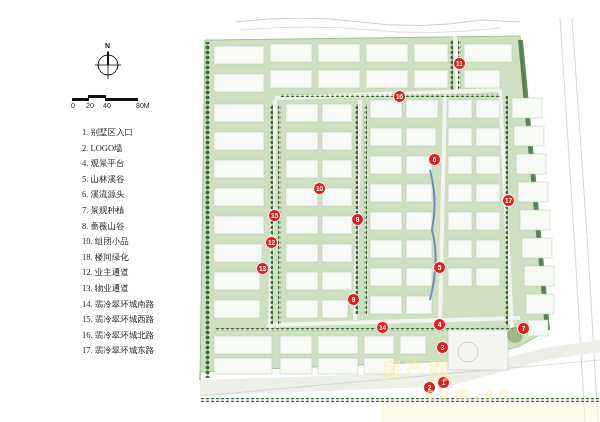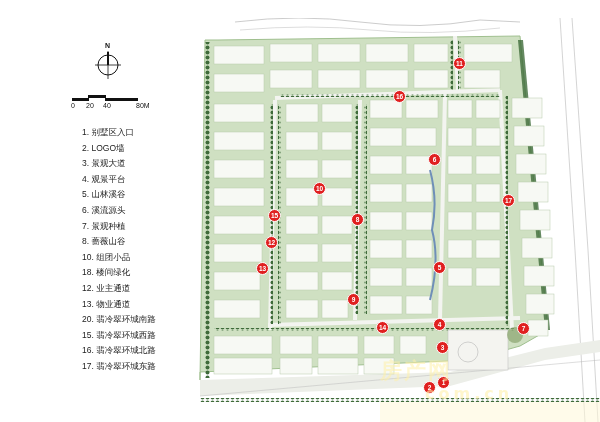--- a/index.html
+++ b/index.html
@@ -3,21 +3,21 @@
   <meta charset="utf-8">
   <style>
     html, body { margin: 0; padding: 0; background: #ffffff; }
     body { width: 600px; height: 422px; position: relative; overflow: hidden; font-family: "DejaVu Sans", sans-serif; }
     .compass { position: absolute; left: 92px; top: 42px; width: 34px; height: 46px; }
     .compass .n { position: absolute; left: 13px; top: 0; font-size: 7px; font-weight: bold; color: #111; font-family: "Liberation Sans", sans-serif; }
     .scale { position: absolute; left: 70px; top: 94px; width: 80px; height: 20px; }
     .scale .labels { position: absolute; top: 8px; left: 0; width: 90px; font-size: 7px; font-family: "Liberation Sans", sans-serif; color: #111; }
     .scale .labels span { position: absolute; }
     .legend { position: absolute; left: 82px; top: 125px; }
-    .legend-item { font-size: 8.5px; line-height: 15.6px; color: #222; white-space: nowrap; font-family: Liberation Sans, sans-serif; }
+    .legend-item { font-size: 8.5px; line-height: 15.6px; color: #222; white-space: nowrap; font-family: Liberation Serif, serif; }
     .map { position: absolute; left: 188px; top: 18px; width: 412px; height: 404px; }
     .marker { position: absolute; width: 11px; height: 11px; border-radius: 50%; background: #e02020; color: #fff; font-size: 6.5px; font-weight: bold; text-align: center; line-height: 11px; font-family: "Liberation Sans", sans-serif; border: 1px solid #fff; box-sizing: content-box; }
     .watermark { position: absolute; left: 380px; top: 356px; font-size: 22px; font-weight: bold; color: rgba(255, 240, 170, 0.55); letter-spacing: 2px; }
     .watermark2 { position: absolute; left: 425px; top: 384px; font-size: 16px; font-weight: bold; color: rgba(255, 240, 170, 0.6); letter-spacing: 4px; }
   </style>
 </head>
 <body>
 
 <div class="compass">
   <span class="n">N</span>
@@ -41,31 +41,30 @@
     <span style="left:1px">0</span>
     <span style="left:16px">20</span>
     <span style="left:33px">40</span>
     <span style="left:66px">80M</span>
   </div>
 </div>
 
 <div class="legend">
   <div class="legend-item">1. 别墅区入口</div>
   <div class="legend-item">2. LOGO墙</div>
-  <div class="legend-item">3. 景观大道</div>
   <div class="legend-item">4. 观景平台</div>
   <div class="legend-item">5. 山林溪谷</div>
   <div class="legend-item">6. 溪流源头</div>
   <div class="legend-item">7. 景观种植</div>
   <div class="legend-item">8. 蔷薇山谷</div>
   <div class="legend-item">10. 组团小品</div>
   <div class="legend-item">18. 楼间绿化</div>
   <div class="legend-item">12. 业主通道</div>
   <div class="legend-item">13. 物业通道</div>
-  <div class="legend-item">20. 翡冷翠环城南路</div>
+  <div class="legend-item">14. 翡冷翠环城南路</div>
   <div class="legend-item">15. 翡冷翠环城西路</div>
   <div class="legend-item">16. 翡冷翠环城北路</div>
   <div class="legend-item">17. 翡冷翠环城东路</div>
 </div>
 
 <svg class="map" viewBox="188 18 412 404" width="412" height="404" style="left:188px;top:18px">
   <defs>
     <pattern id="trees" width="5" height="5" patternUnits="userSpaceOnUse">
       <circle cx="2.5" cy="2.5" r="2" fill="#3f6b3a"></circle>
     </pattern>

